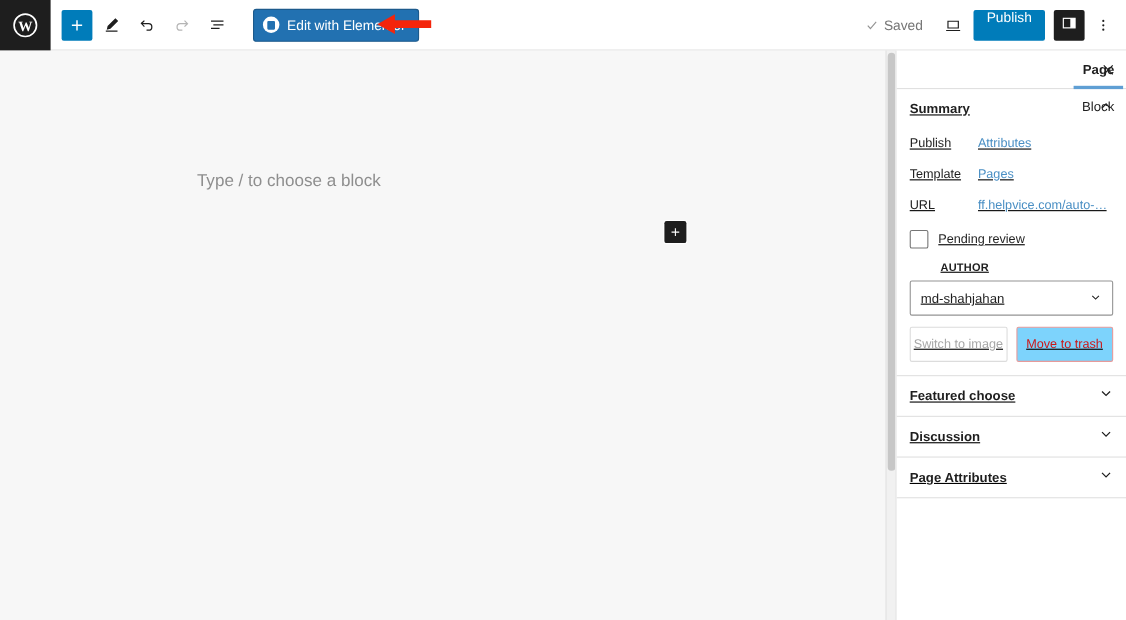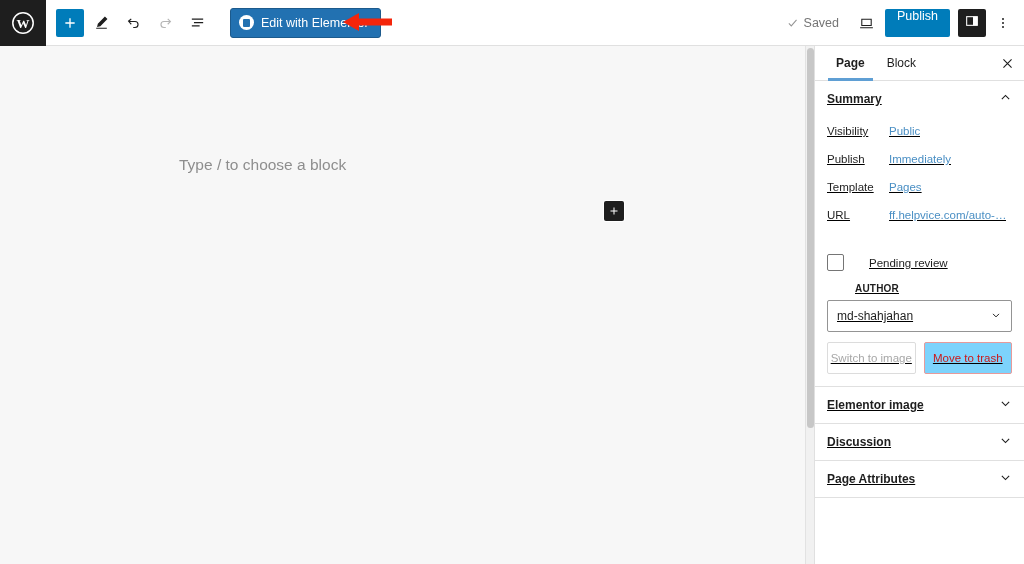--- a/index.html
+++ b/index.html
@@ -190,20 +190,21 @@
     border-left: 1px solid #e0e0e0;
     box-sizing: border-box;
     overflow: hidden;
   }
   .sb-tabs {
     display: flex; align-items: flex-end;
     height: 34px;
     border-bottom: 1px solid #e0e0e0;
     position: relative;
     padding-left: 10px;
+    flex-direction: column;
   }
   .sb-tab {
     font-size: 12px;
     color: #1e1e1e;
     padding: 0 11px;
     height: 34px;
     line-height: 34px;
     cursor: pointer;
     position: relative;
     font-weight: 400;
@@ -255,22 +256,22 @@
     color: #4a8fc4;
     cursor: pointer;
     white-space: nowrap;
     overflow: hidden;
     text-overflow: ellipsis;
     max-width: 122px;
   }
 
   .check-row {
     display: flex; align-items: center;
-    gap: 25px;
-    margin-top: 25px;
+    gap: 9px;
+    margin-top: 8px;
     margin-bottom: 4px;
   }
   .checkbox {
     width: 15px; height: 15px;
     border: 1px solid #757575;
     border-radius: 2px;
     background: #ffffff;
     flex: none;
     cursor: pointer;
   }
@@ -442,26 +443,22 @@
         <span class="panel-title">Summary</span>
         <span>
           <svg width="13" height="13" viewBox="0 0 16 16" fill="none" stroke="#1e1e1e" stroke-width="1.4">
               <path d="M3.5 10 L8 5.5 L12.5 10"></path>
             </svg>
         </span>
       </div>
       <div class="panel-body">
 
         <div class="sum-row">
-          <span class="sum-label">Visibility</span>
-          <span class="sum-value">Public</span>
-        </div>
-        <div class="sum-row">
           <span class="sum-label">Publish</span>
-          <span class="sum-value">Immediately</span>
+          <span class="sum-value">Attributes</span>
         </div>
         <div class="sum-row">
           <span class="sum-label">Template</span>
           <span class="sum-value">Pages</span>
         </div>
         <div class="sum-row">
           <span class="sum-label">URL</span>
           <span class="sum-value">ff.helpvice.com/auto-…</span>
         </div>
 
@@ -482,21 +479,21 @@
 
         <div class="btn-row">
           <div class="btn-draft">Switch to image</div>
           <div class="btn-trash">Move to trash</div>
         </div>
       </div>
     </div>
 
     <div class="panel">
       <div class="panel-head">
-        <span class="panel-title">Elementor image</span>
+        <span class="panel-title">Featured choose</span>
         <span>
           <svg width="13" height="13" viewBox="0 0 16 16" fill="none" stroke="#1e1e1e" stroke-width="1.4">
               <path d="M3.5 6 L8 10.5 L12.5 6"></path>
             </svg>
         </span>
       </div>
     </div>
 
     <div class="panel">
       <div class="panel-head">

